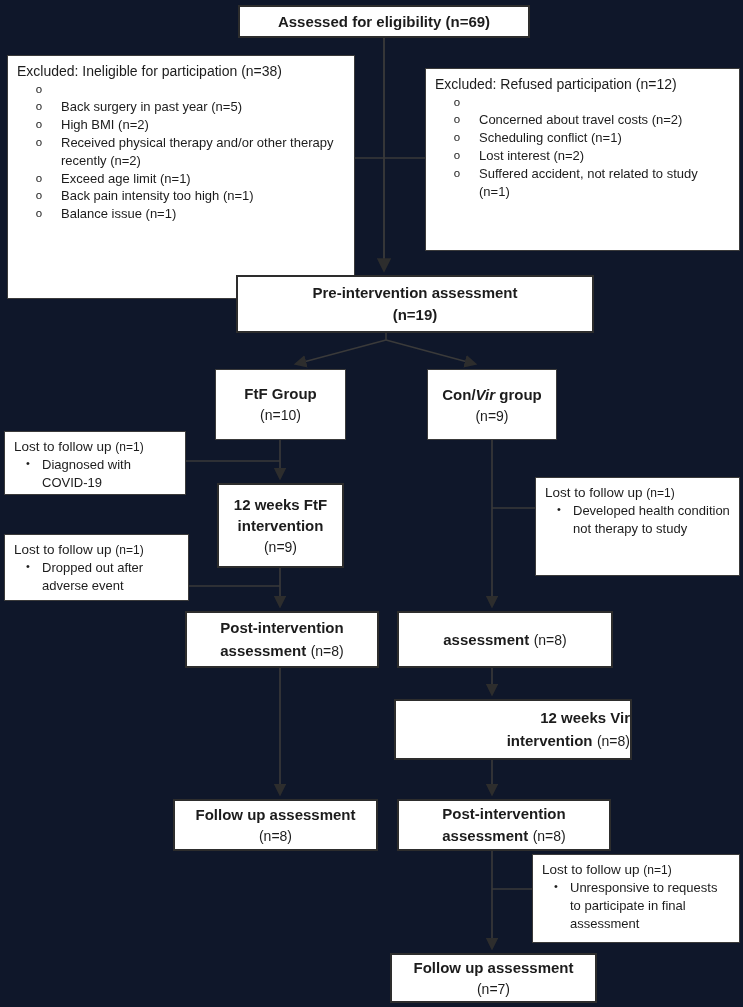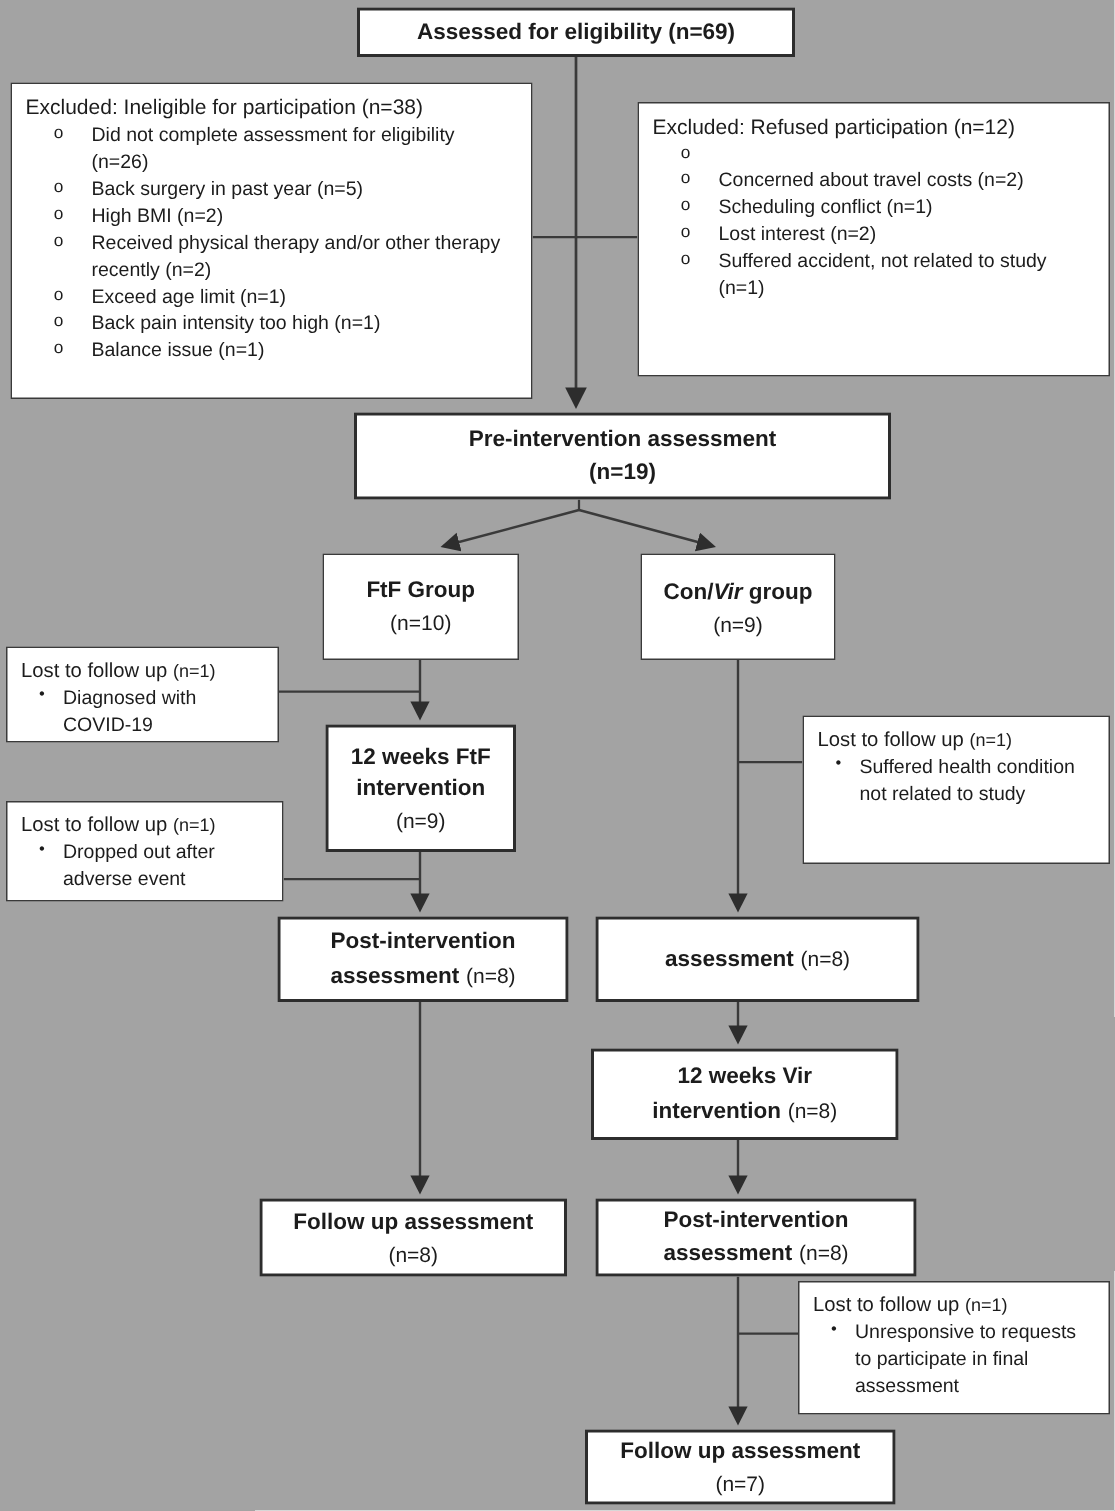--- a/index.html
+++ b/index.html
@@ -1,17 +1,17 @@
 <!DOCTYPE html>
 <html><head>
 <meta charset="utf-8">
 <style>
   html,body { margin:0; padding:0; background:#ffffff; }
   .stage {
-    position:relative; width:743px; height:1007px; background:#a3a3a3;
+    position:relative; width:743px; height:1007px; background:#0f172a;
     font-family:"Liberation Sans", sans-serif; color:#1c1c1c; overflow:hidden;
   }
   svg.connectors { position:absolute; left:0; top:0; z-index:0; pointer-events:none; }
   .box {
     position:absolute; background:#ffffff; box-sizing:border-box; z-index:1;
   }
   .frame-heavy { border:2px solid #2d2d2d; }
   .frame-light { border:1.6px solid #3a3a3a; }
   .center-box {
     display:flex; flex-direction:column; justify-content:center;
@@ -63,25 +63,24 @@
     <line x1="492" y1="668" x2="492" y2="694" stroke="#3a3a3a" stroke-width="1.6" marker-end="url(#arw)"></line>
     <line x1="492" y1="760" x2="492" y2="794" stroke="#3a3a3a" stroke-width="1.6" marker-end="url(#arw)"></line>
     <line x1="492" y1="851" x2="492" y2="948" stroke="#3a3a3a" stroke-width="1.6" marker-end="url(#arw)"></line>
     <line x1="492" y1="889" x2="532" y2="889" stroke="#3a3a3a" stroke-width="1.5"></line>
   </svg>
 
   <div class="box frame-heavy center-box" style="left:238px; top:5px; width:292px; height:33px;">
     <span class="bold-label">Assessed for eligibility (n=69)</span>
   </div>
 
-  <div class="box frame-light list-box excl" style="left:7px; top:55px; width:348px; height:211px;">
+  <div class="box frame-light list-box excl" style="left:7px; top:55px; width:348px; height:244px;">
     <div class="list-title">Excluded: Ineligible for participation (n=38)</div>
     <div class="li">
       <span class="marker">o</span>
-      <span class="li-text">Did not complete assessment for eligibility (n=26)</span>
     </div>
     <div class="li">
       <span class="marker">o</span>
       <span class="li-text">Back surgery in past year (n=5)</span>
     </div>
     <div class="li">
       <span class="marker">o</span>
       <span class="li-text">High BMI (n=2)</span>
     </div>
     <div class="li">
@@ -167,40 +166,40 @@
       <span class="li-text">Dropped out after adverse event</span>
     </div>
   </div>
 
   <div class="box frame-light list-box lost" style="left:535px; top:477px; width:205px; height:99px;">
     <div class="list-title">
       <span>Lost to follow up </span><span class="n-small">(n=1)</span>
     </div>
     <div class="li">
       <span class="marker">•</span>
-      <span class="li-text">Suffered health condition not related to study</span>
+      <span class="li-text">Developed health condition not therapy to study</span>
     </div>
   </div>
 
   <div class="box frame-heavy center-box" style="left:185px; top:611px; width:194px; height:57px;">
     <span class="bold-label">Post-intervention</span>
     <span>
       <span class="bold-label">assessment</span>
       <span class="n-reg">(n=8)</span>
     </span>
   </div>
 
   <div class="box frame-heavy center-box" style="left:397px; top:611px; width:216px; height:57px;">
     <span>
       <span class="bold-label">assessment</span>
       <span class="n-reg">(n=8)</span>
     </span>
   </div>
 
-  <div class="box frame-heavy center-box" style="left:394px; top:699px; width:205px; height:61px;">
+  <div class="box frame-heavy center-box" style="left:394px; top:699px; width:238px; height:61px;align-items:flex-end;">
     <span class="bold-label">12 weeks Vir</span>
     <span>
       <span class="bold-label">intervention</span>
       <span class="n-reg">(n=8)</span>
     </span>
   </div>
 
   <div class="box frame-heavy center-box" style="left:173px; top:799px; width:205px; height:52px;">
     <span class="bold-label">Follow up assessment</span>
     <span class="n-reg">(n=8)</span>

